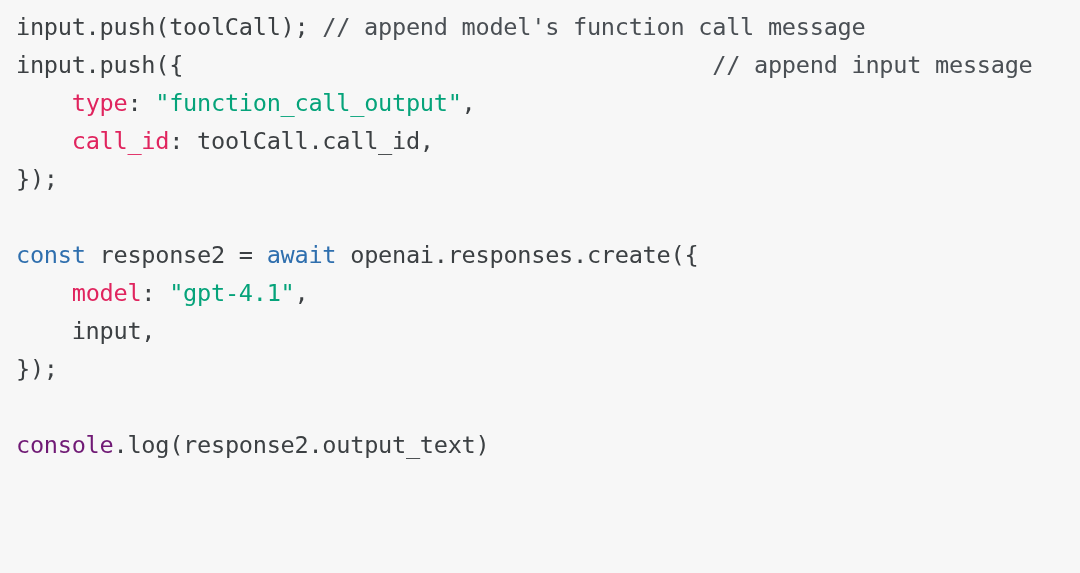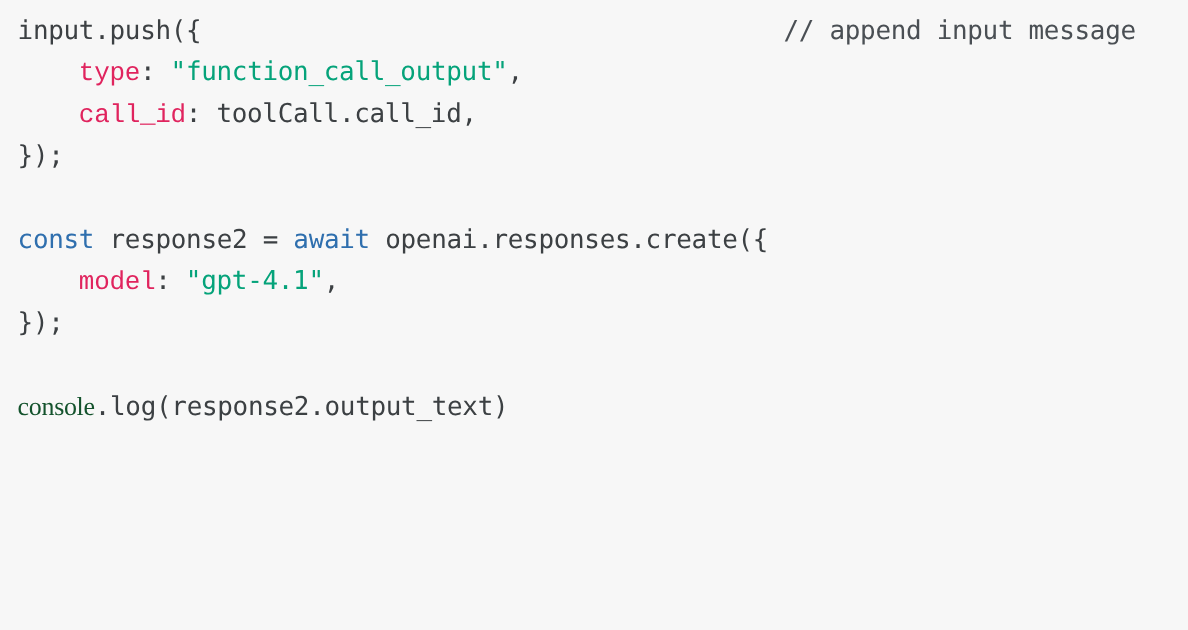--- a/index.html
+++ b/index.html
@@ -21,35 +21,37 @@
     padding: 8px 0 0 16px;
     box-sizing: border-box;
     -webkit-font-smoothing: antialiased;
   }
   .code-line {
     white-space: pre;
     height: 38px;
   }
   .tok-plain    { color: #3c4043; }
   .tok-comment  { color: #4a4f54; }
-  .tok-key      { color: #e0245e; font-family: Liberation Mono, monospace; }
+  .tok-key      { color: #e0245e; }
   .tok-string   { color: #05a37a; }
   .tok-keyword  { color: #2f6fae; margin-top: 16px; }
   .tok-boolean  { color: #2f6fae; }
-  .tok-builtin  { color: #14532d; font-family: Liberation Serif, serif; }
+  .tok-builtin  { color: #701a75; }
 </style>
 </head>
 <body>
 
 <div id="code-block">
   <div id="code-lines">
+      <div class="code-line"><span class="tok-plain">input.push(toolCall); </span><span class="tok-comment">// append model's function call message</span></div>
       <div class="code-line"><span class="tok-plain">input.push({</span><span class="tok-plain">                                      </span><span class="tok-comment">// append input message</span></div>
       <div class="code-line"><span class="tok-plain">    </span><span class="tok-key">type</span><span class="tok-plain">: </span><span class="tok-string">"function_call_output"</span><span class="tok-plain">,</span></div>
       <div class="code-line"><span class="tok-plain">    </span><span class="tok-key">call_id</span><span class="tok-plain">: toolCall.call_id,</span></div>
       <div class="code-line"><span class="tok-plain">});</span></div>
       <div class="code-line">​</div>
       <div class="code-line"><span class="tok-keyword">const</span><span class="tok-plain"> response2 = </span><span class="tok-keyword">await</span><span class="tok-plain"> openai.responses.create({</span></div>
       <div class="code-line"><span class="tok-plain">    </span><span class="tok-key">model</span><span class="tok-plain">: </span><span class="tok-string">"gpt-4.1"</span><span class="tok-plain">,</span></div>
+      <div class="code-line"><span class="tok-plain">    input,</span></div>
       <div class="code-line"><span class="tok-plain">});</span></div>
       <div class="code-line">​</div>
       <div class="code-line"><span class="tok-builtin">console</span><span class="tok-plain">.log(response2.output_text)</span></div>
     </div>
 </div>
 
 </body></html>

